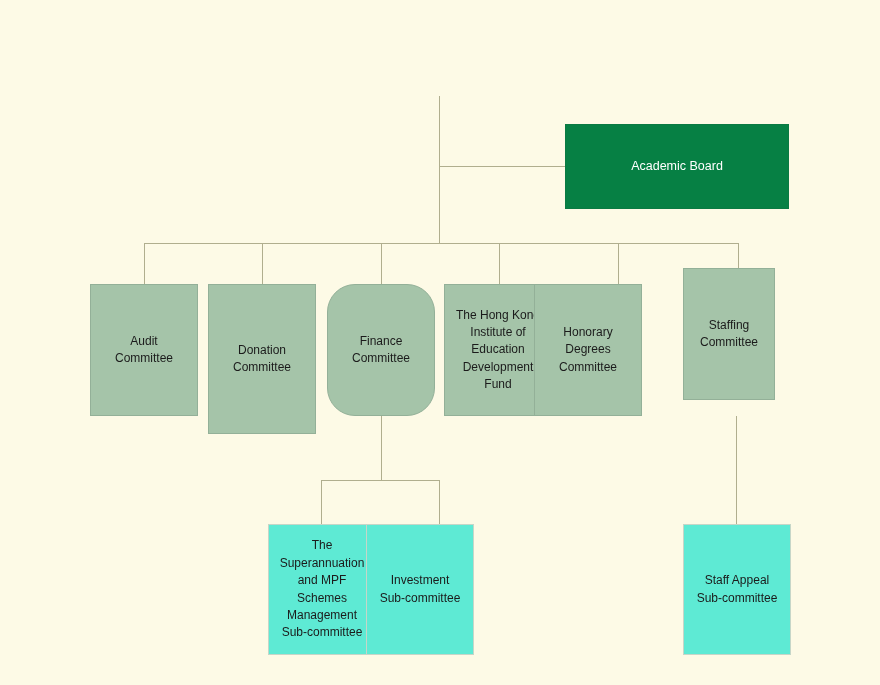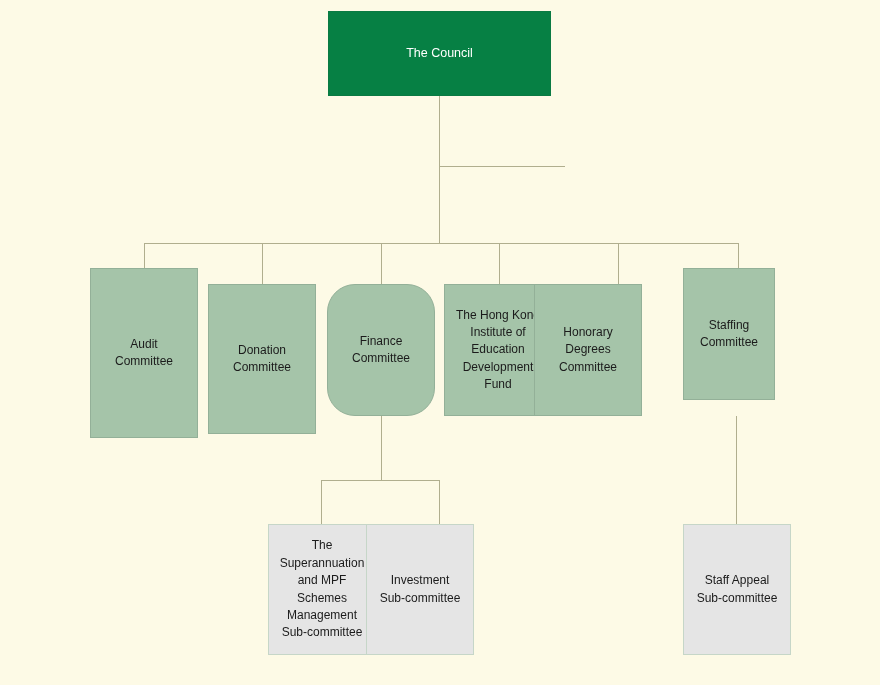--- a/index.html
+++ b/index.html
@@ -49,21 +49,21 @@
     color: #ffffff;
     font-size: 12.5px;
   }
   .node.level-committee {
     background: #a5c4a9;
     border: 1px solid #93b098;
     color: #1b1b1b;
     font-size: 12px;
   }
   .node.level-sub {
-    background: #e5e5e5;
+    background: #5eead4;
     border: 1px solid #c6d6c8;
     color: #1b1b1b;
     font-size: 12px;
   }
 </style>
 </head>
 <body>
 
 <div id="chart-root">
 
@@ -80,26 +80,26 @@
   <div class="conn conn-v" style="left:618px; top:243px; height:41px;"></div>
   <div class="conn conn-v" style="left:738px; top:243px; height:41px;"></div>
 
   <div class="conn conn-v" style="left:381px; top:416px; height:64px;"></div>
   <div class="conn conn-h" style="left:321px; top:480px; width:119px;"></div>
   <div class="conn conn-v" style="left:321px; top:480px; height:44px;"></div>
   <div class="conn conn-v" style="left:439px; top:480px; height:44px;"></div>
 
   <div class="conn conn-v" style="left:736px; top:416px; height:108px;"></div>
 
-  <div class="node level-top" style="left:328px; top:11px; width:223px; height:85px;">
-    <span class="label">The Council</span>
+
+  <div class="node level-top" style="left:565px; top:124px; width:224px; height:85px;">
+    <span class="label">Academic Board</span>
   </div>
 
-
-  <div class="node level-committee" style="left:90px; top:268px; width:108px; height:170px;">
+  <div class="node level-committee" style="left:90px; top:284px; width:108px; height:132px;">
     <span class="label">Audit
 Committee</span>
   </div>
 
   <div class="node level-committee" style="left:208px; top:284px; width:108px; height:150px;">
     <span class="label">Donation
 Committee</span>
   </div>
 
   <div class="node level-committee" style="left:327px; top:284px; width:108px; height:132px;border-radius:28px;">

